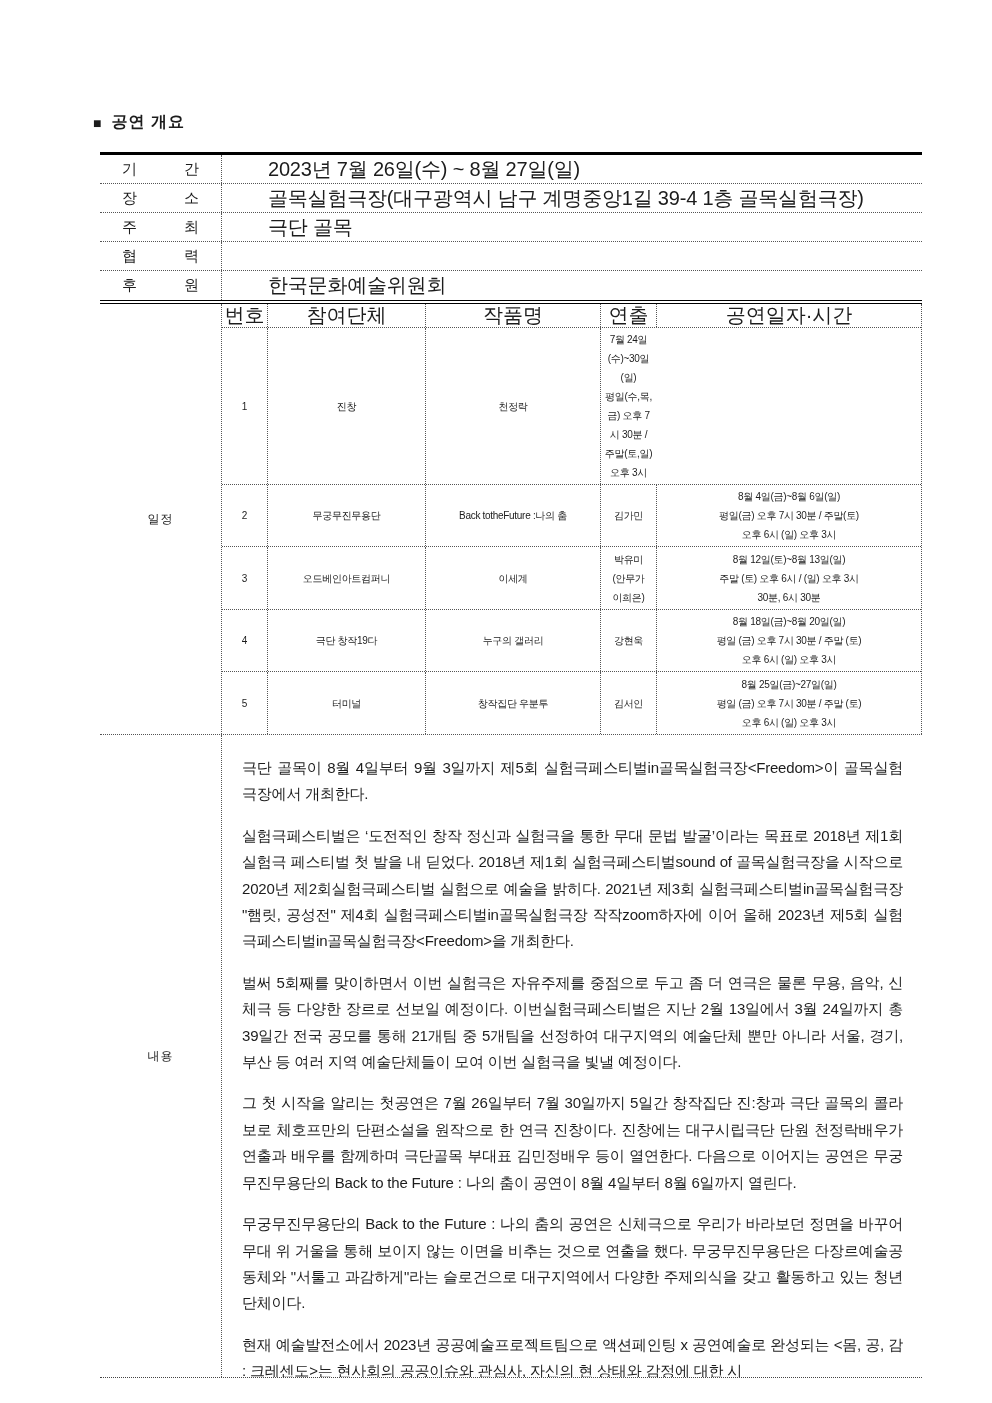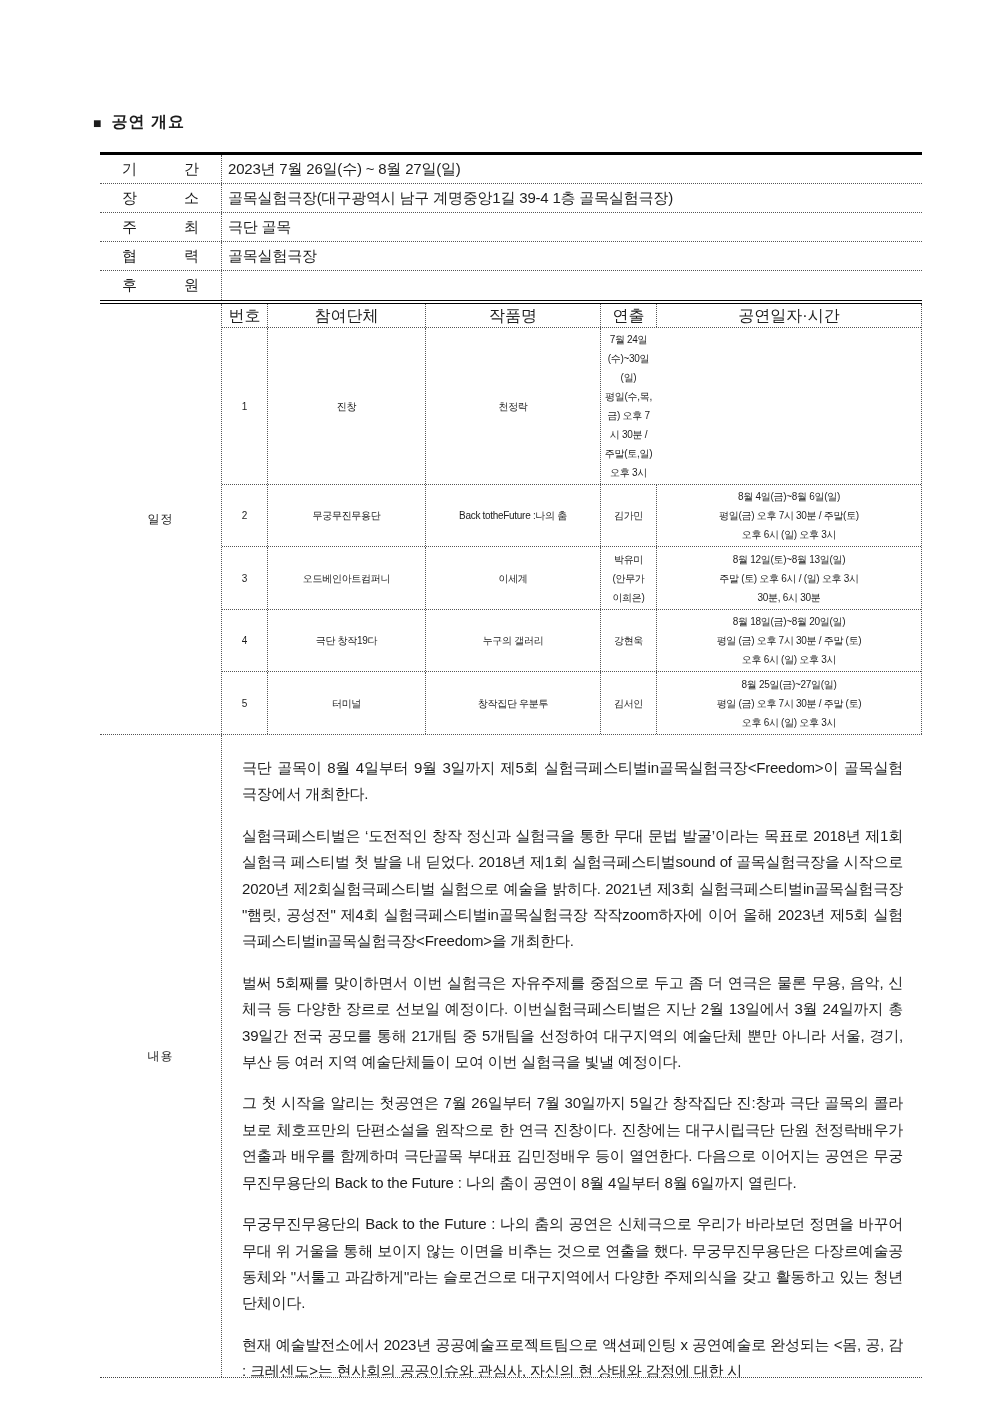--- a/index.html
+++ b/index.html
@@ -44,23 +44,24 @@
     justify-content: space-between;
     align-items: center;
     border-right: 1px dotted #555;
     font-size: 15px;
   }
   .ival {
     flex: 1;
     display: flex;
     align-items: center;
     padding-left: 6px;
-    font-size: 15px;
+    font-size: 20px;
     letter-spacing: -0.2px;
     white-space: nowrap;
+    margin-left: 40px;
   }
 
   .sep { border-top: 4px double #000; height: 0; }
 
   
   .sched {
     display: flex;
     border-bottom: 1px dotted #555;
     align-items: stretch;
   }
@@ -87,21 +88,21 @@
     align-items: center;
     justify-content: center;
     text-align: center;
     font-size: 10px;
     line-height: 19px;
     padding: 2px;
     letter-spacing: -0.3px;
   }
   .scell:first-child { border-left: none; }
   .srow.head { height: 24px; }
-  .srow.head .scell { font-size: 16px; letter-spacing: 0; }
+  .srow.head .scell { font-size: 20px; letter-spacing: 0; }
   .srow.r1 { min-height: 66px; }
   .srow.r2 { min-height: 61px; }
   .srow.r3 { min-height: 63px; }
   .srow.r4 { min-height: 58px; }
   .srow.r5 { min-height: 62px; }
 
   
   .content { display: flex; height: 642px; align-items: stretch; }
   .ctext {
     flex: 1;
@@ -148,28 +149,28 @@
         <span>최</span>
       </div>
       <div class="ival">극단 골목</div>
     </div>
 
     <div class="irow">
       <div class="ilabel">
         <span>협</span>
         <span>력</span>
       </div>
-      <div class="ival">골목실험극장</div>
     </div>
 
     <div class="irow last">
       <div class="ilabel">
         <span>후</span>
         <span>원</span>
       </div>
+      <div class="ival">한국문화예술위원회</div>
     </div>
 
     <div class="sep"></div>
 
     <div class="sched">
       <div class="rlabel">일정</div>
       <div class="sgrid">
 
         <div class="srow head">
           <div class="scell">번호</div>

